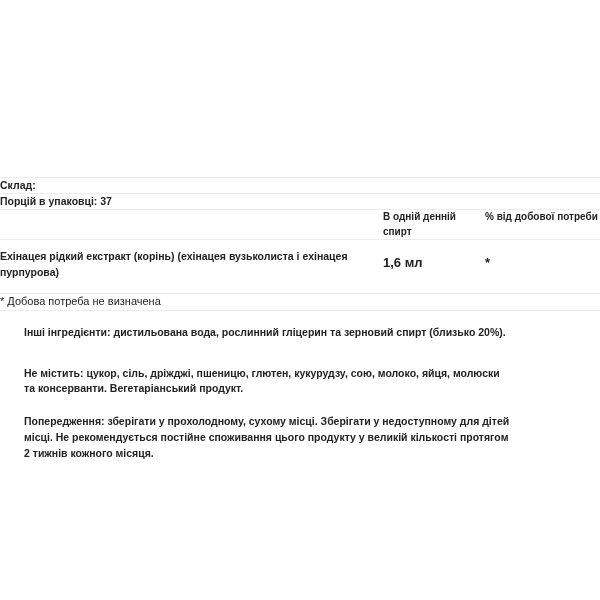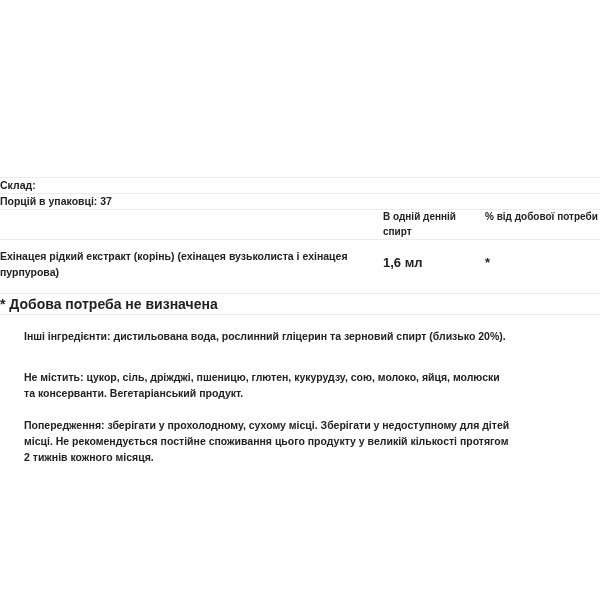--- a/index.html
+++ b/index.html
@@ -70,22 +70,22 @@
     padding-top: 9px;
     padding-bottom: 13px;
   }
   .ingredient-row .cell-value {
     padding-top: 14px;
     padding-bottom: 9px;
   }
 
   .footnote-cell {
     padding: 8px 10px 8px 11px;
-    font-size: 14px;
-    font-weight: bold;
+    font-size: 11px;
+    font-weight: normal;
     line-height: 1.45;
   }
 
   
   .blocks {
     padding: 0 12px 0 24px;
   }
 
   .para {
     font-size: 10.5px;

